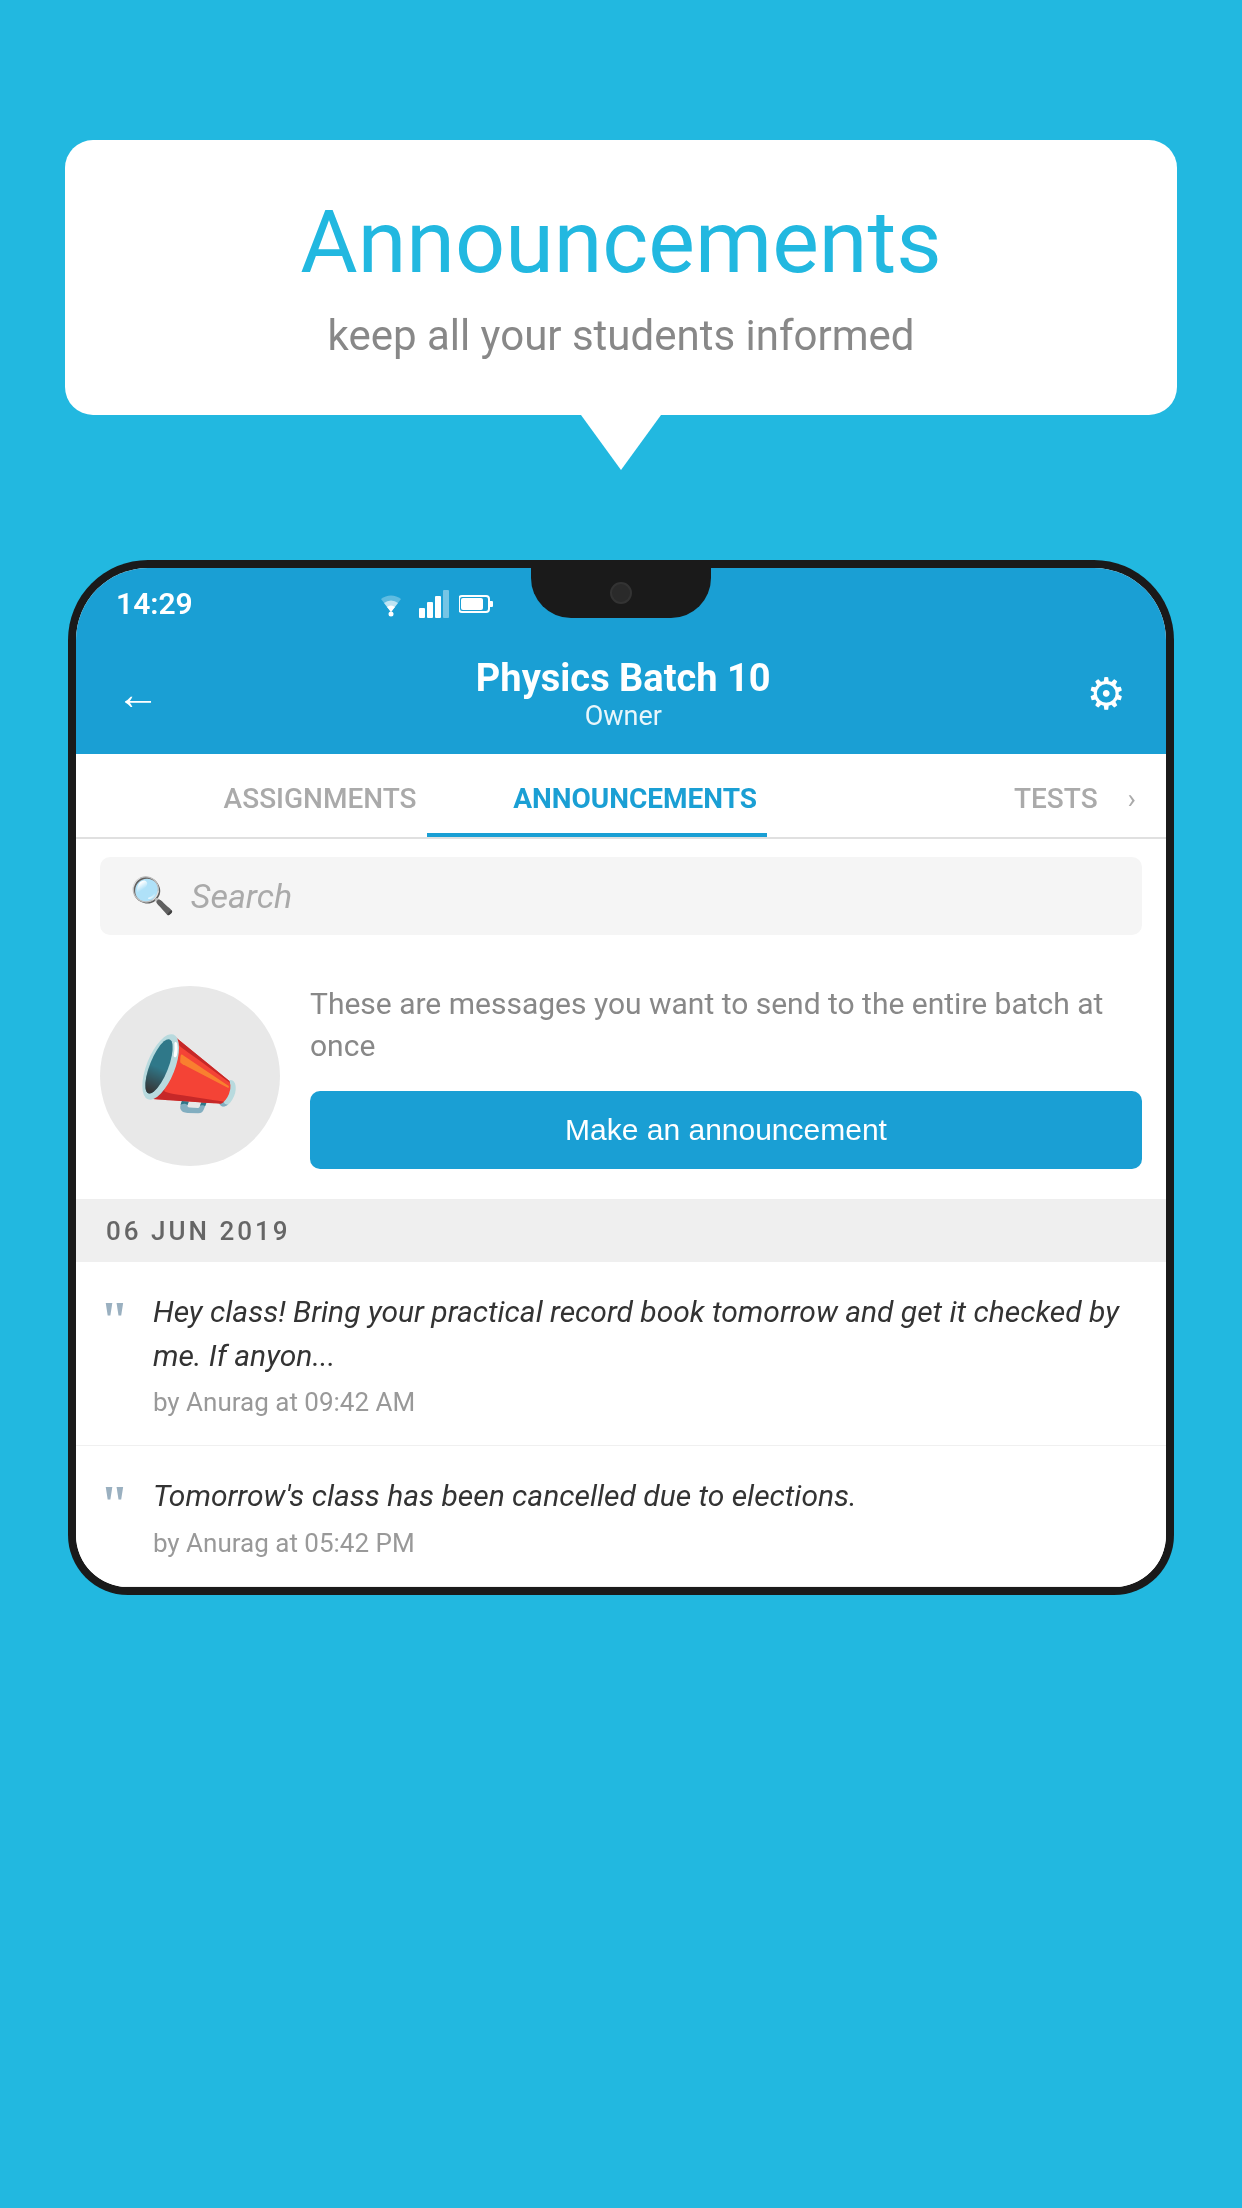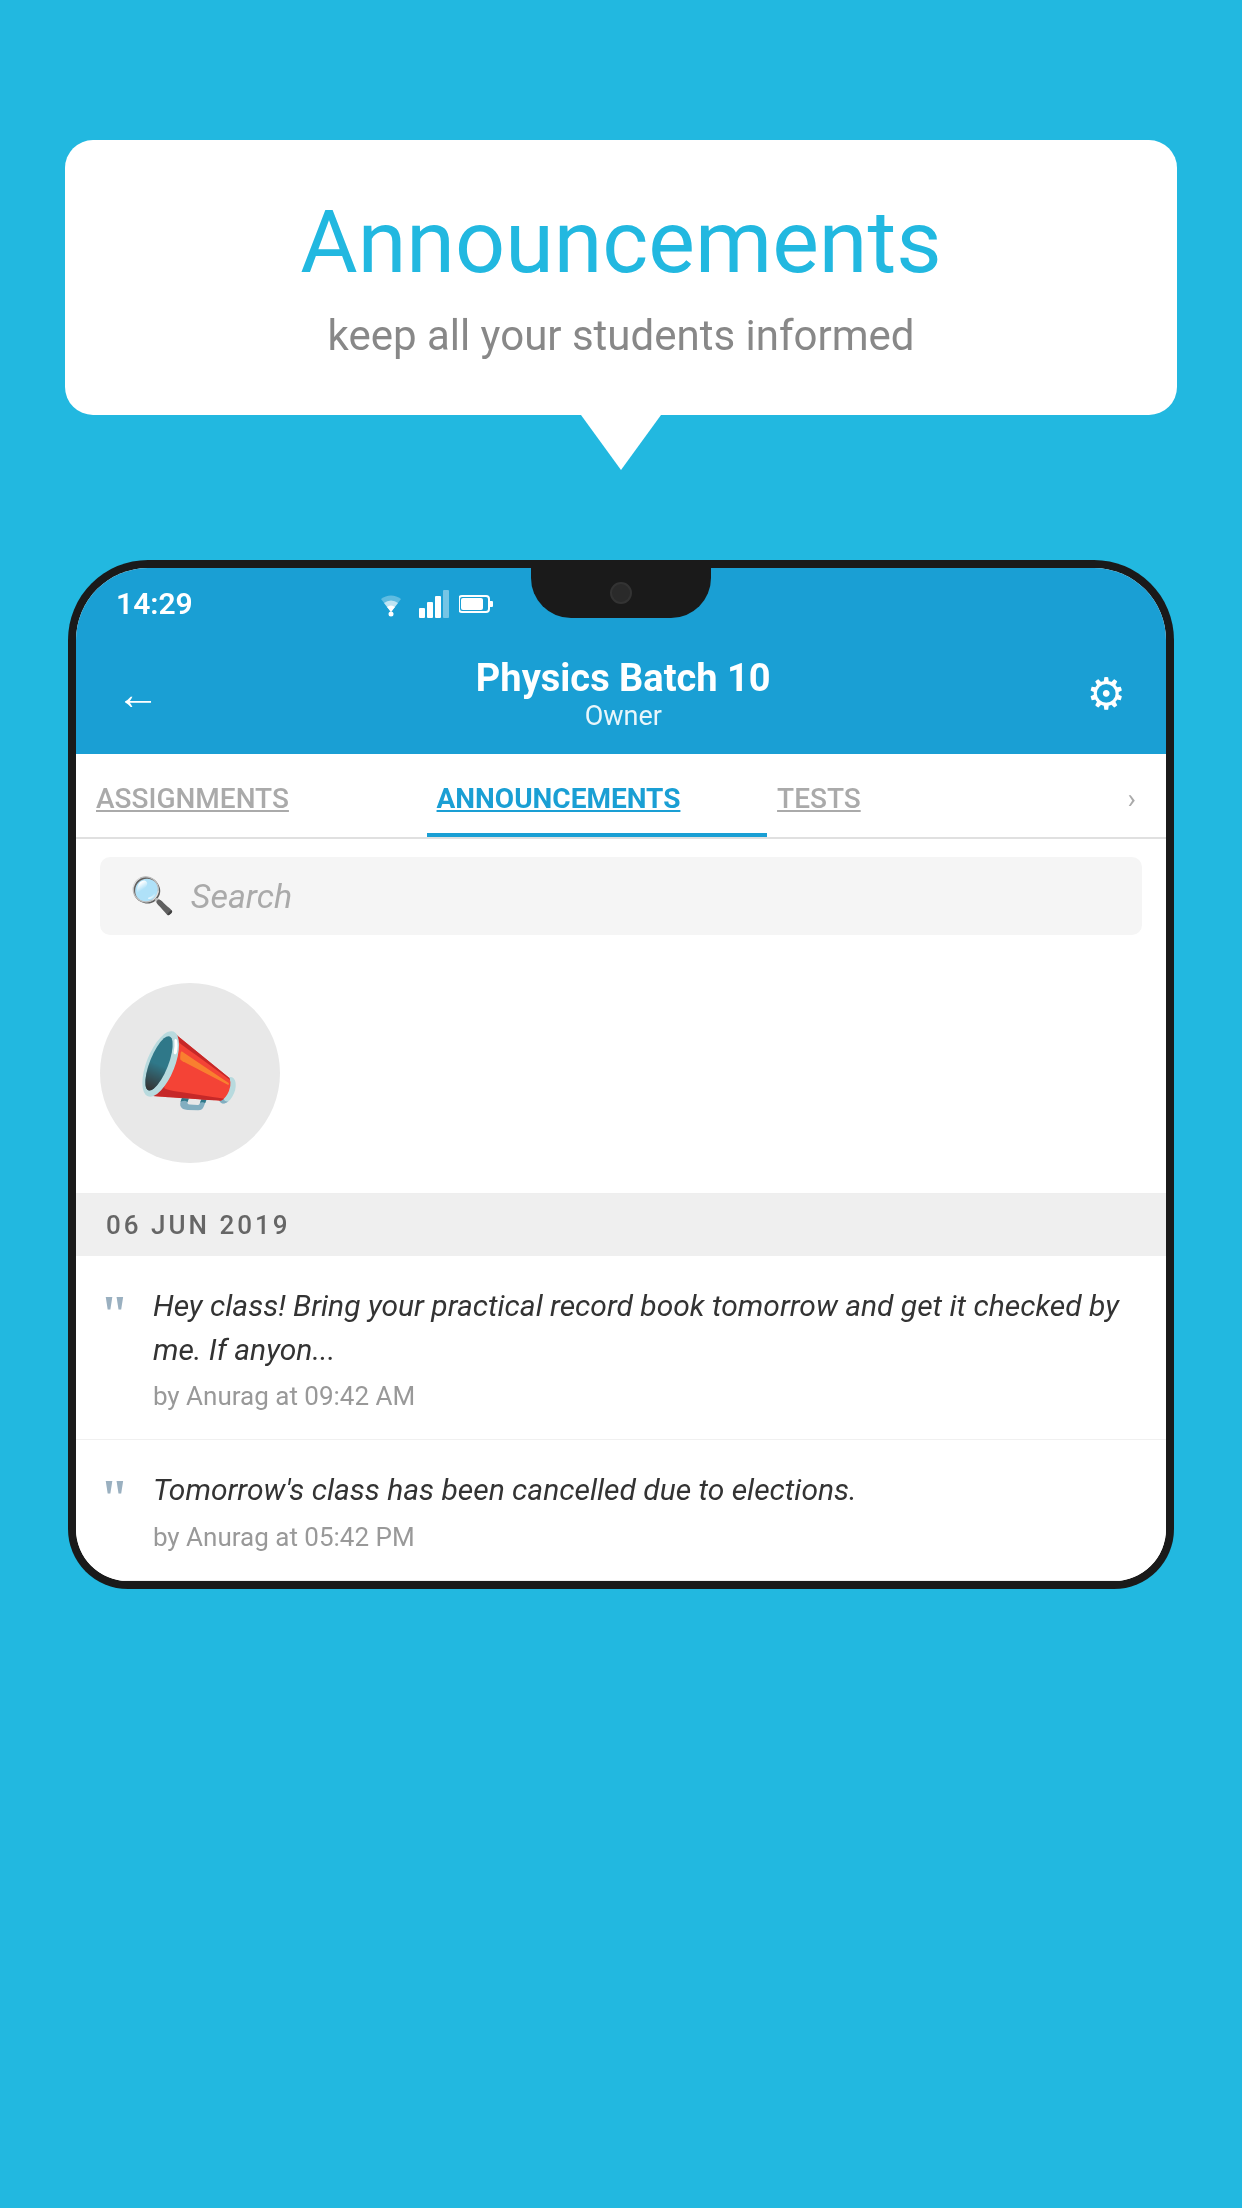--- a/index.html
+++ b/index.html
@@ -167,28 +167,27 @@
     
     .tabs-container {
       background: white;
       display: flex;
       border-bottom: 2px solid #e0e0e0;
       padding: 0 10px;
     }
 
     .tab-item {
       flex: 1;
-      text-align: left;
+      text-align: right;
       padding: 28px 10px 22px;
       font-size: 28px;
       font-weight: 500;
       color: #aaa;
       cursor: pointer;
       position: relative;
-      text-decoration: underline;
     }
 
     .tab-item.active {
       color: #1a9fd4;
       font-weight: 700;
     }
 
     .tab-item.active::after {
       content: '';
       position: absolute;
@@ -404,20 +403,24 @@
         <div class="search-bar">
           <span class="search-icon">🔍</span>
           <span class="search-text">Search</span>
         </div>
       </div>
 
       <div class="announcement-prompt">
         <div class="announcement-icon-circle">
           <span class="megaphone-icon">📣</span>
         </div>
+        <div class="announcement-prompt-right">
+          <div class="announcement-prompt-text">These are messages you want to send to the entire batch at once</div>
+          <button class="make-announcement-btn">Make an announcement</button>
+        </div>
       </div>
 
       <div class="date-separator">
         <span>06  JUN  2019</span>
       </div>
 
       <div class="announcement-item">
         <div class="quote-icon">"</div>
         <div class="announcement-content">
           <div class="announcement-text">Hey class! Bring your practical record book tomorrow and get it checked by me. If anyon...</div>

